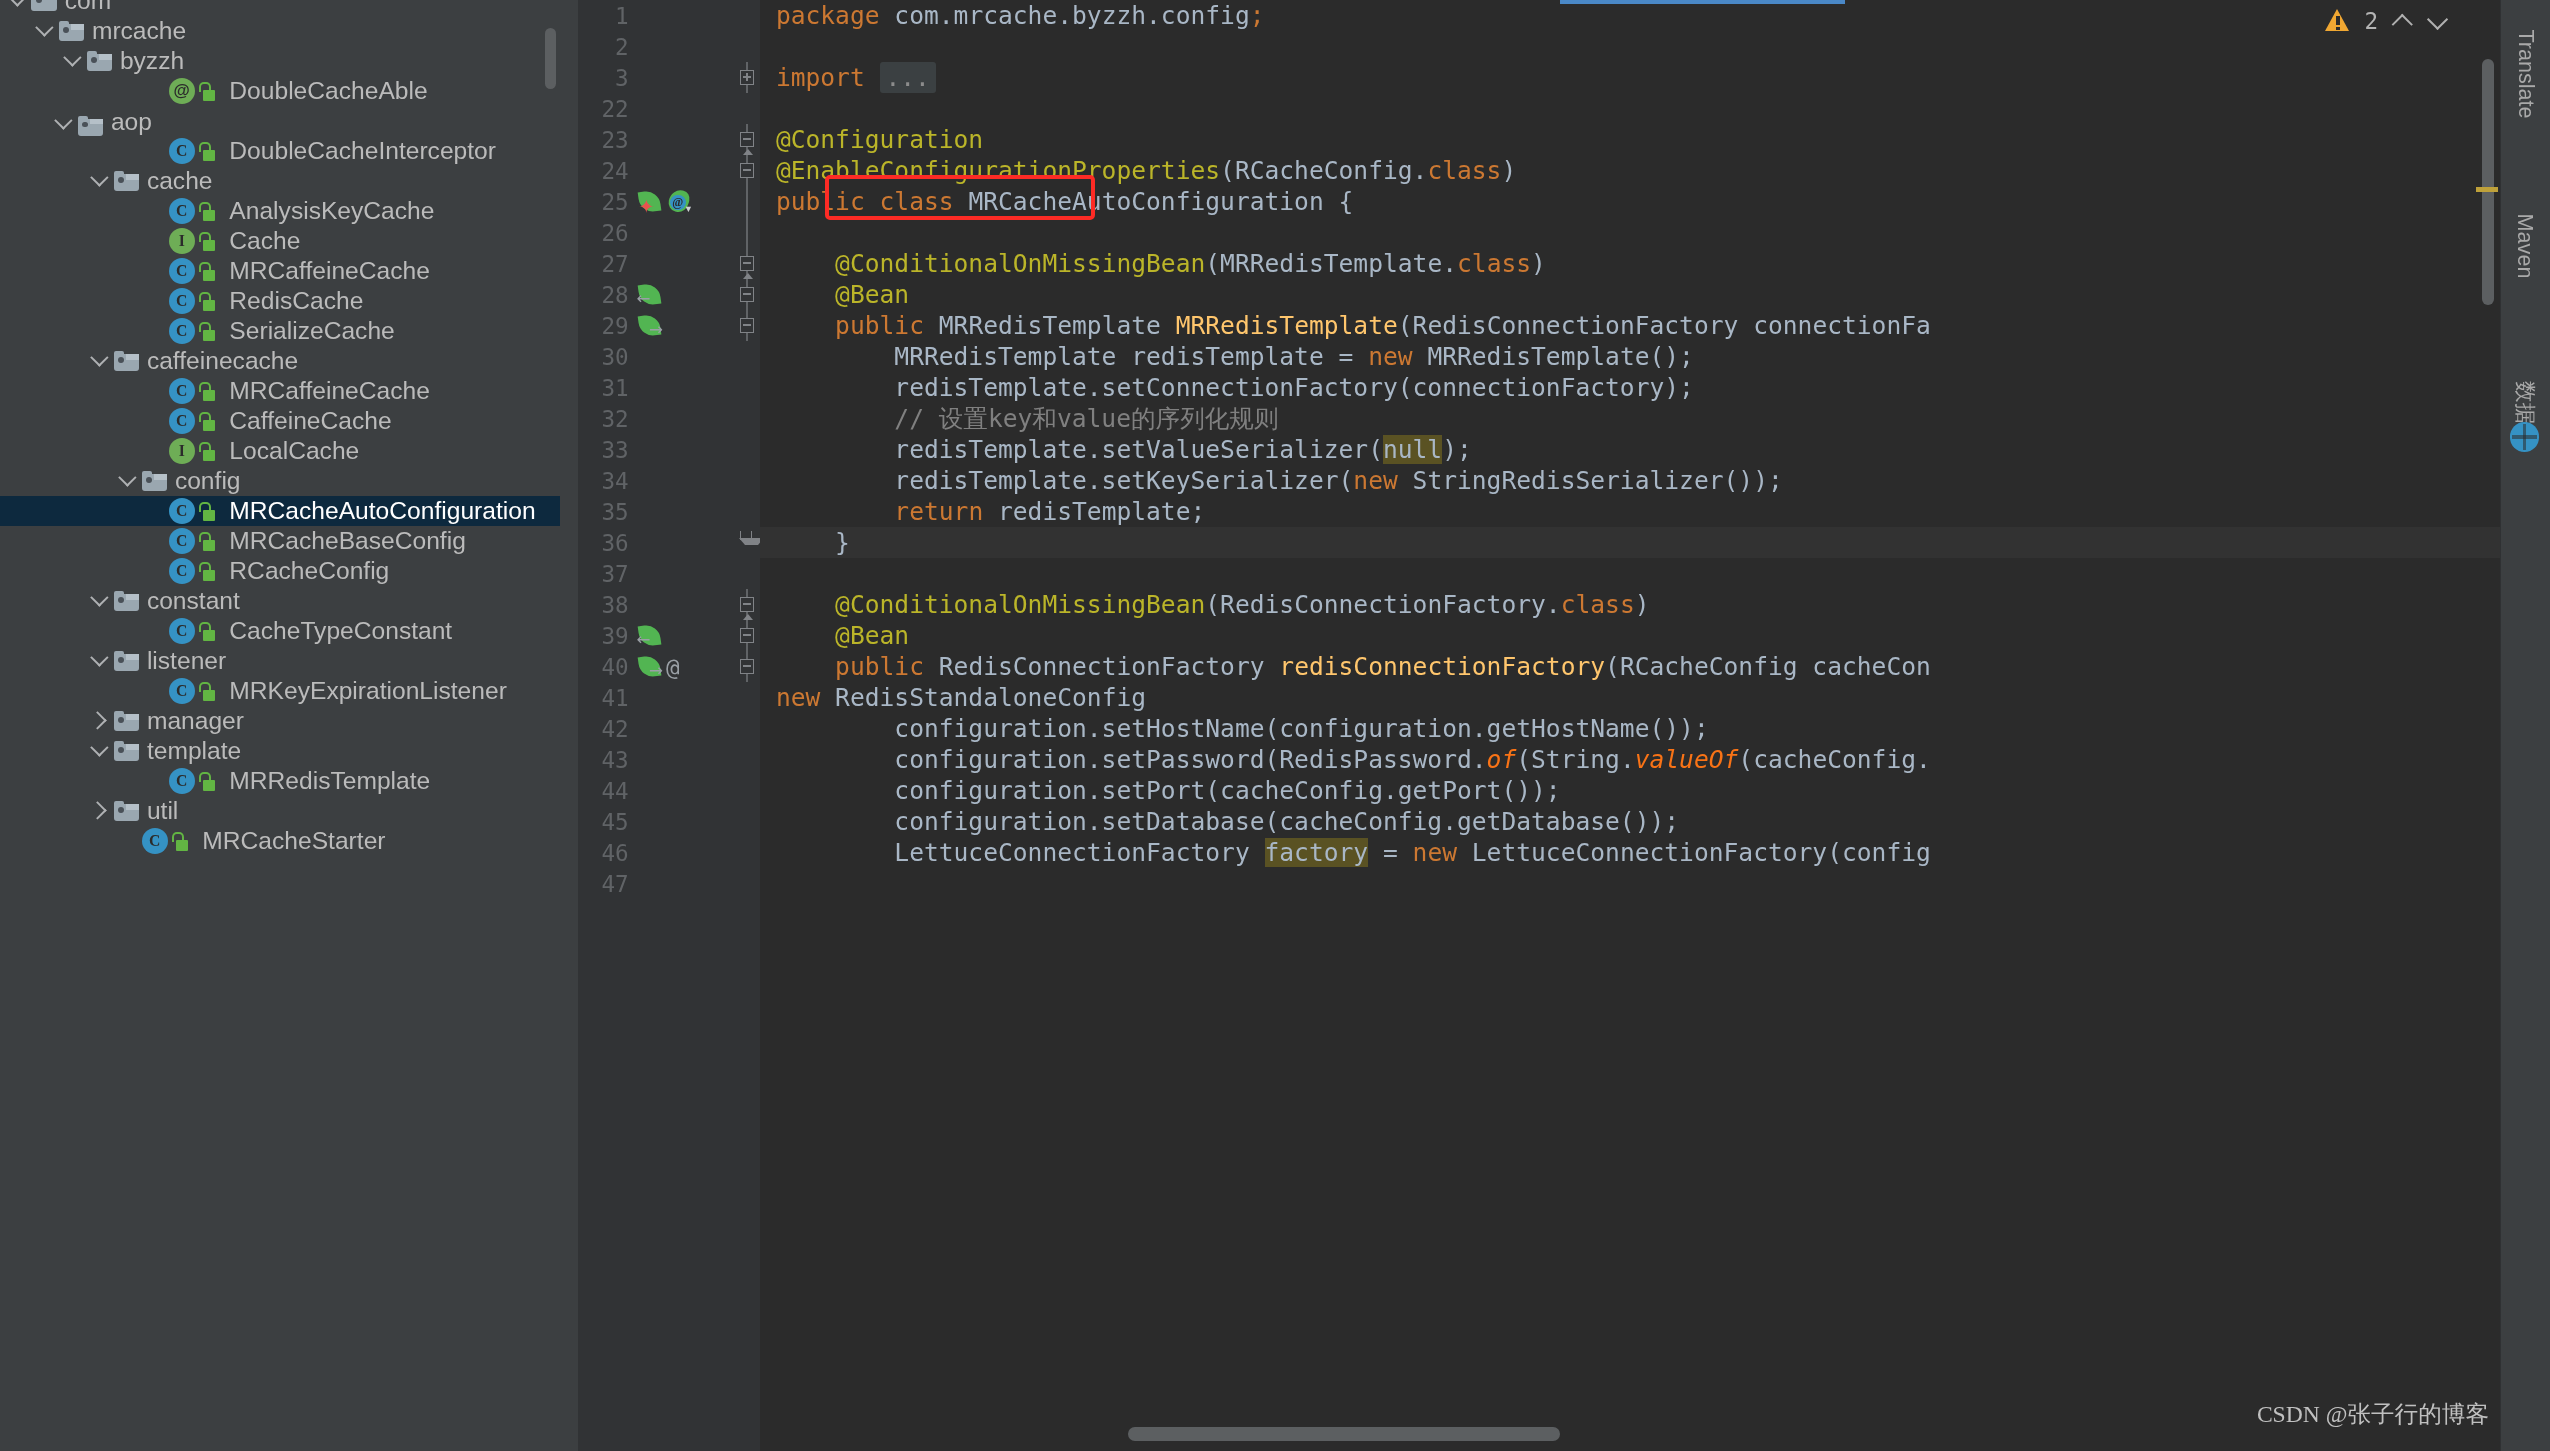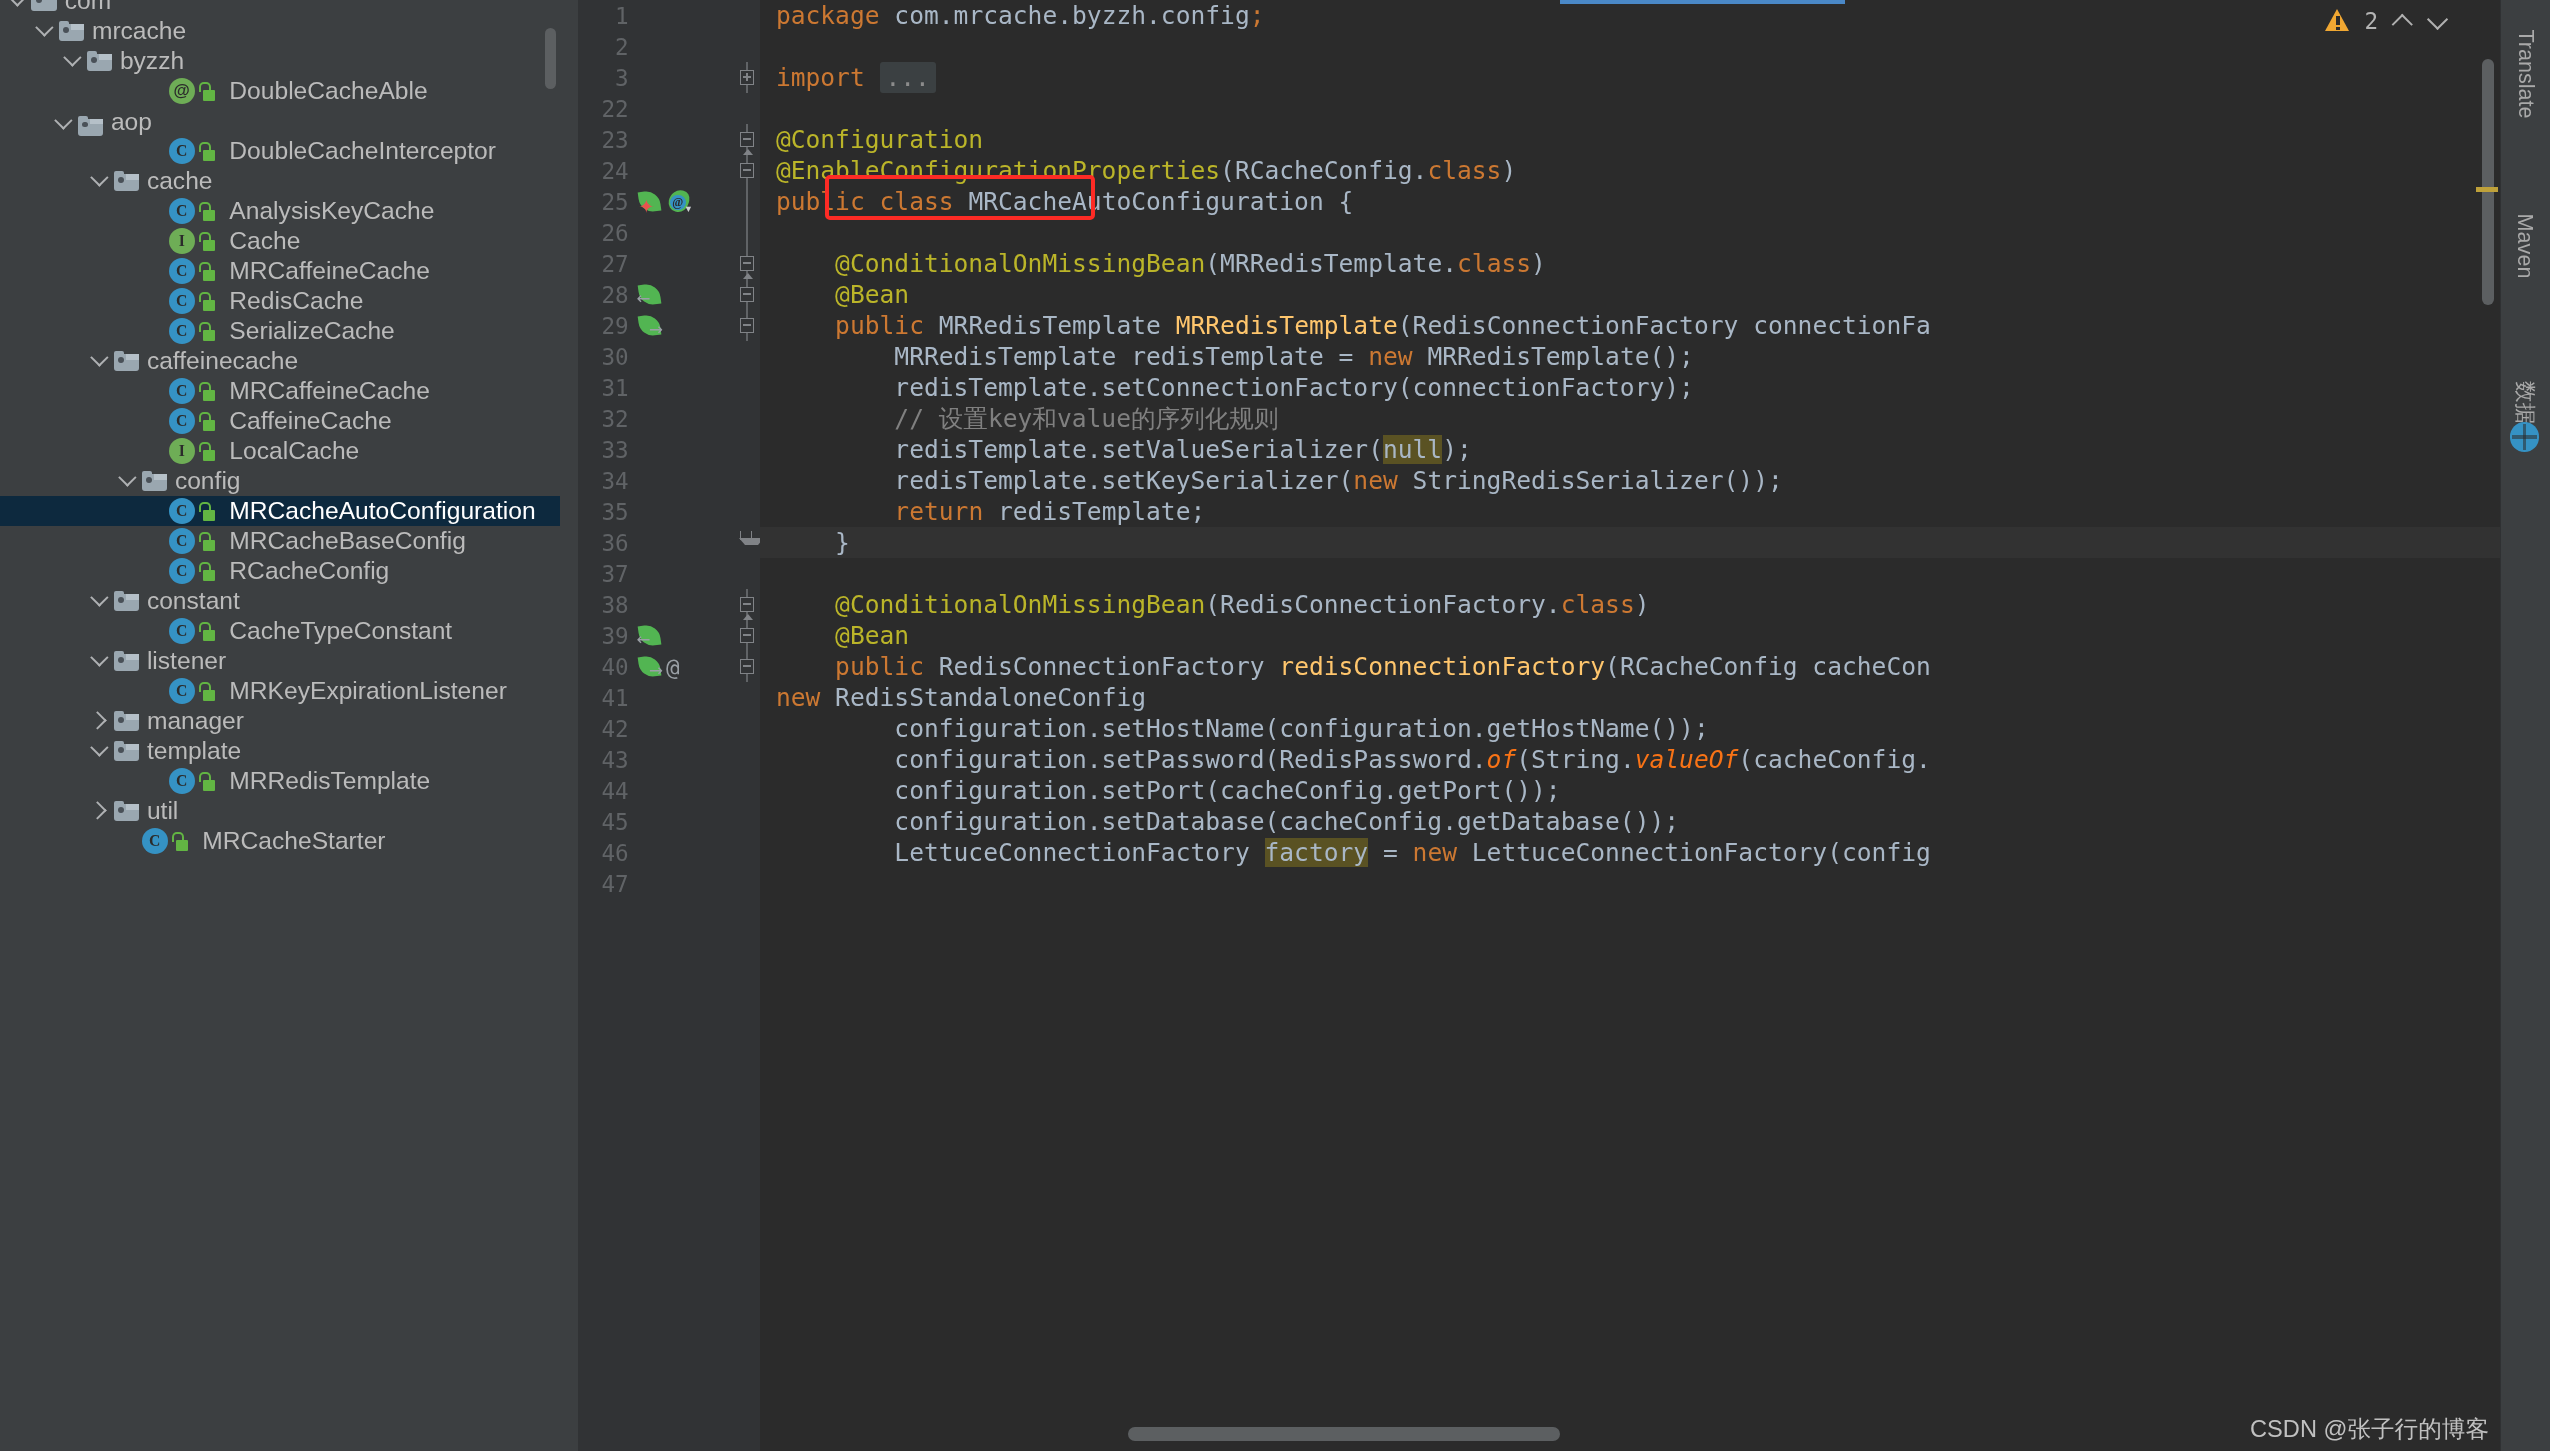--- a/index.html
+++ b/index.html
@@ -415,24 +415,24 @@
   }
   #right-globe::before{
     content:""; position:absolute; left:2px; top:12.8px;
     width:25.5px; height:3.9px; background:#2b2b2b; opacity:.55;
   }
 
   
   #watermark {
     position: absolute;
     right: 61px;
-    bottom: 7px;
+    bottom: 22px;
     color: #c9c9c9;
     font-size: 23.6px;
-    font-family: Liberation Sans, sans-serif;
+    font-family: Liberation Serif, serif;
     z-index: 30;
     opacity: .95;
   }
 
   
   #tab-underline {
     position: absolute;
     left: 982px; top: 0;
     width: 285px; height: 3.9px;
     background: #4a88c7;

